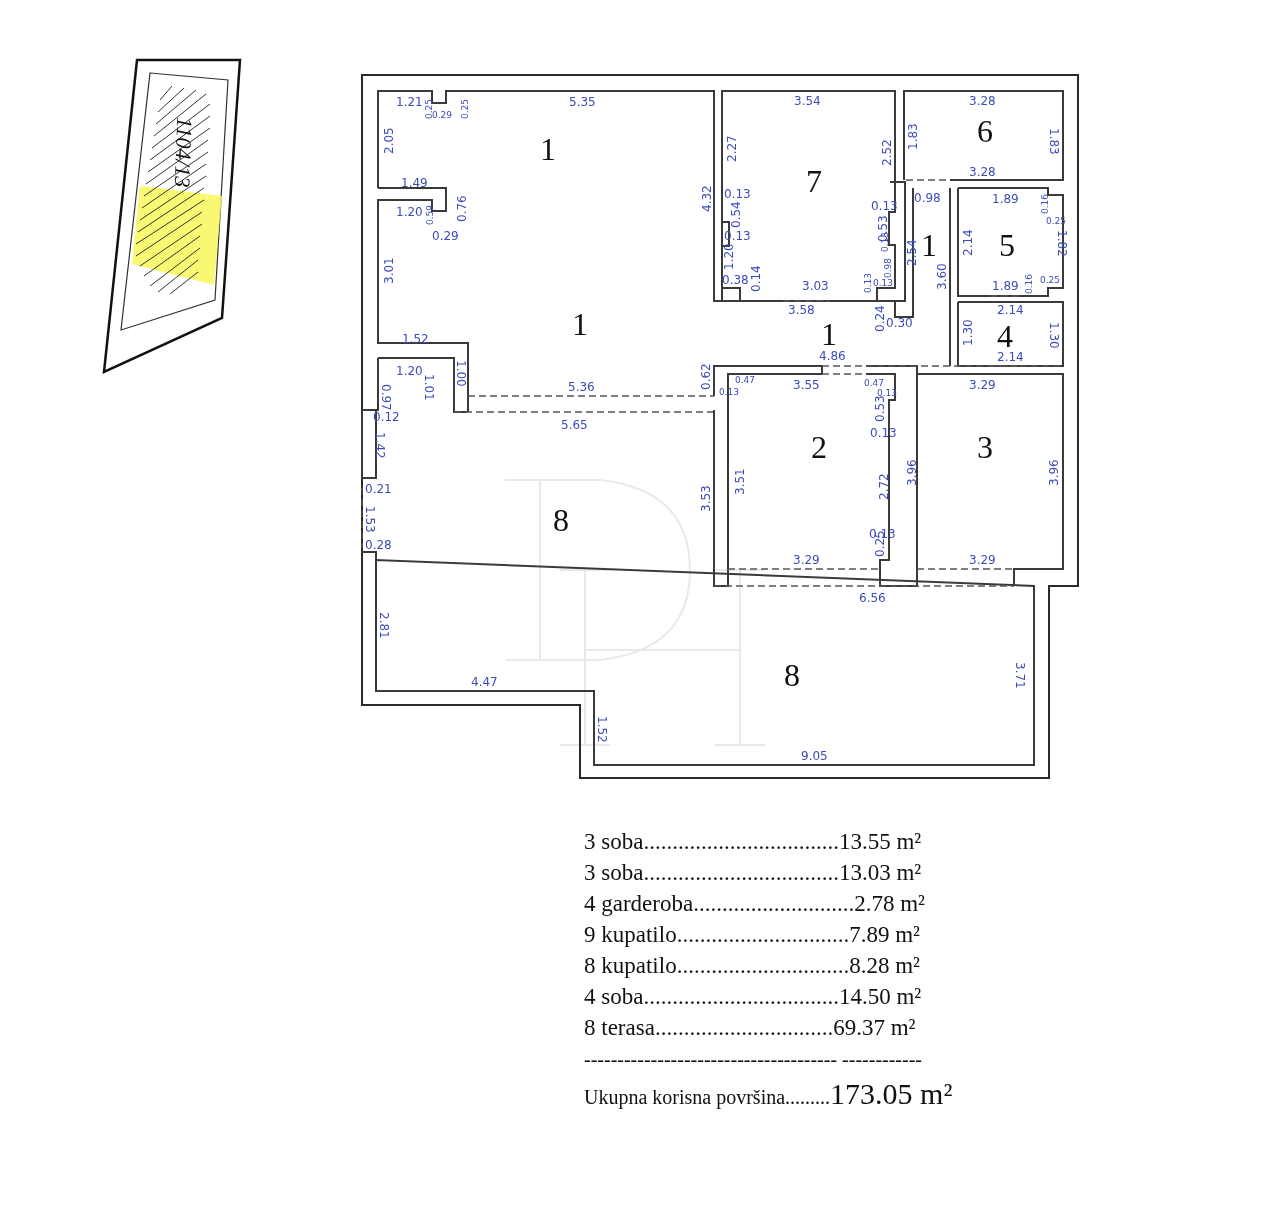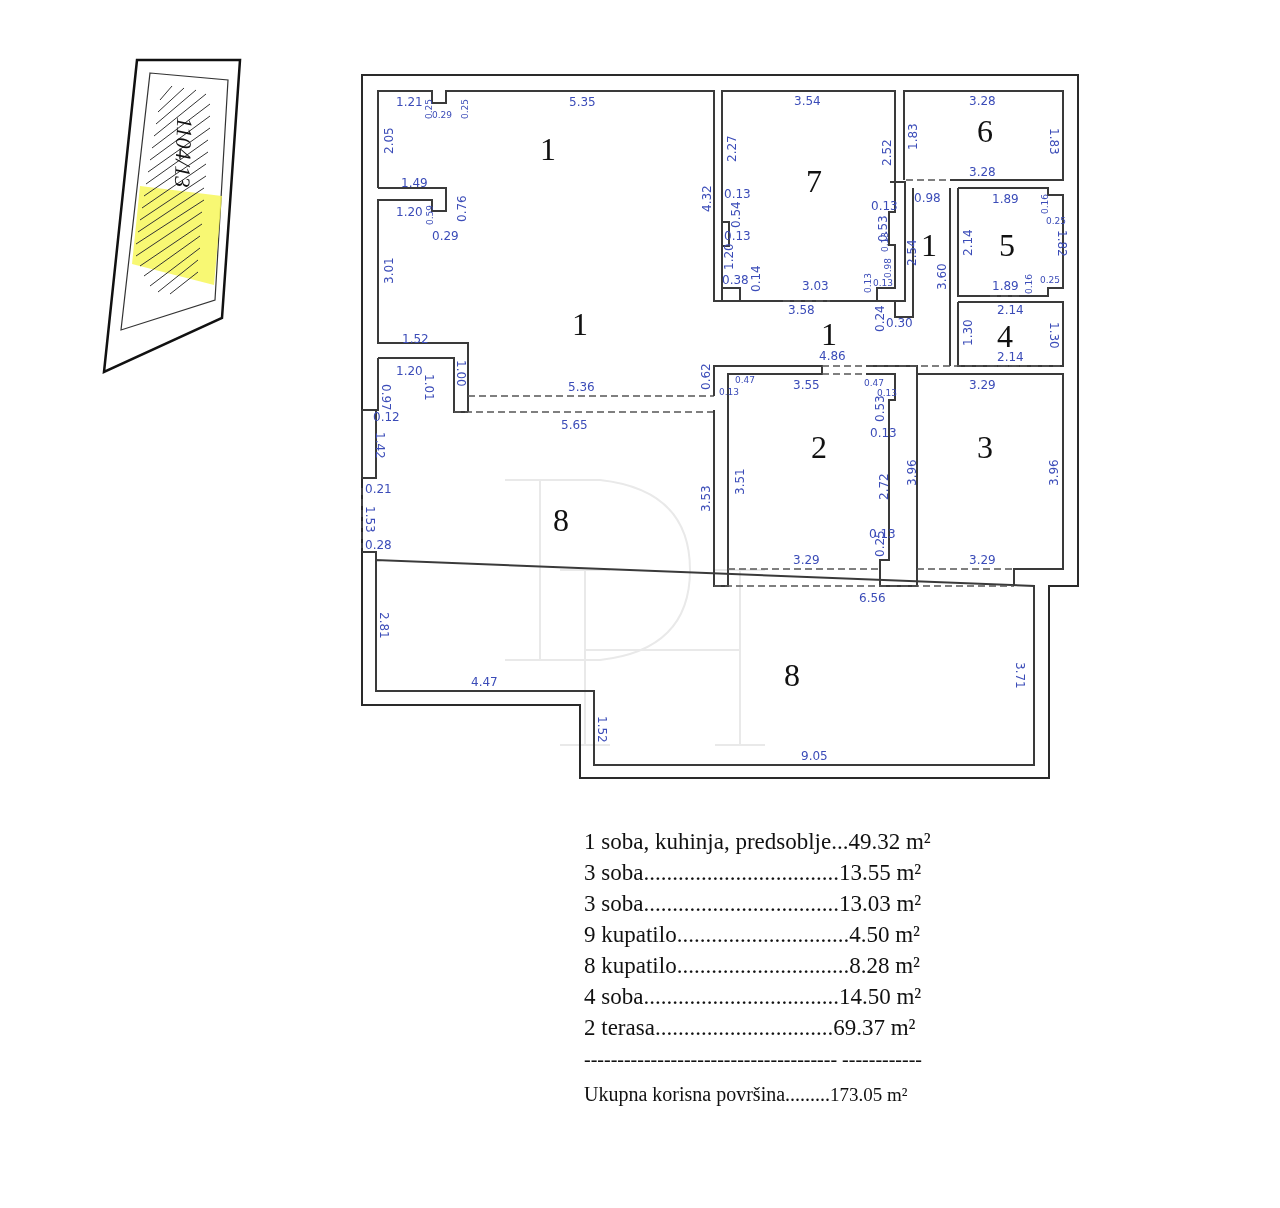--- a/index.html
+++ b/index.html
@@ -14,21 +14,21 @@
   .wm { fill:none; stroke:#e9e9e9; stroke-width:2; }
   .hatch { stroke:#333; stroke-width:1; }
   .parcel-label { font-family:"Liberation Serif", serif; font-size:22px; fill:#111; font-style:italic; }
   #legend { position:absolute; left:584px; top:826px; width:420px; font-family:"Liberation Serif", serif; color:#111; }
   .lg-row { font-size:23px; line-height:31px; white-space:nowrap; display:flex; }
   .lg-name { }
   .lg-dots { flex:0 0 auto; overflow:hidden; }
   .lg-val { }
   .lg-sep { font-size:20px; line-height:24px; letter-spacing:0px; margin-top:4px; white-space:nowrap; }
   .lg-total { font-size:20px; line-height:30px; margin-top:8px; white-space:nowrap; }
-  .lg-total .big { font-size:19px; }
+  .lg-total .big { font-size:30px; }
 </style>
 </head>
 <body>
 
 <svg id="plan" viewBox="0 0 1280 800" xmlns="http://www.w3.org/2000/svg">
 
   <g>
     <polygon points="137,60 240,60 222,318 104,372" fill="none" stroke="#111" stroke-width="2.5"></polygon>
     <polygon points="150,73 228,80 215,300 121,330" fill="none" stroke="#333" stroke-width="1.2"></polygon>
     <polygon points="140,186 222,196 214,285 132,264" fill="#f7f75a" opacity="0.85"></polygon>
@@ -205,51 +205,51 @@
     <text class="dim" x="793" y="564">3.29</text>
     <text class="dim" x="969" y="389">3.29</text>
     <text class="dim" transform="translate(916,486) rotate(-90)">3.96</text>
     <text class="dim" transform="translate(1058,486) rotate(-90)">3.96</text>
     <text class="dim" x="969" y="564">3.29</text>
   </g>
 </svg>
 
 <div id="legend">
   <div class="lg-row">
-    <span class="lg-name">1 soba, kuhinja, predsoblje</span>
-      <span class="lg-dots">...</span>
-      <span class="lg-val">49.32 m²</span>
-  </div>
-  <div class="lg-row">
     <span class="lg-name">3 soba</span>
       <span class="lg-dots">..................................</span>
       <span class="lg-val">13.55 m²</span>
   </div>
   <div class="lg-row">
     <span class="lg-name">3 soba</span>
       <span class="lg-dots">..................................</span>
       <span class="lg-val">13.03 m²</span>
   </div>
   <div class="lg-row">
+    <span class="lg-name">4 garderoba</span>
+      <span class="lg-dots">............................</span>
+      <span class="lg-val">2.78 m²</span>
+  </div>
+  <div class="lg-row">
     <span class="lg-name">9 kupatilo</span>
       <span class="lg-dots">..............................</span>
-      <span class="lg-val">4.50 m²</span>
+      <span class="lg-val">7.89 m²</span>
   </div>
   <div class="lg-row">
     <span class="lg-name">8 kupatilo</span>
       <span class="lg-dots">..............................</span>
       <span class="lg-val">8.28 m²</span>
   </div>
   <div class="lg-row">
     <span class="lg-name">4 soba</span>
       <span class="lg-dots">..................................</span>
       <span class="lg-val">14.50 m²</span>
   </div>
   <div class="lg-row">
-    <span class="lg-name">2 terasa</span>
+    <span class="lg-name">8 terasa</span>
       <span class="lg-dots">...............................</span>
       <span class="lg-val">69.37 m²</span>
   </div>
   <div class="lg-sep">-------------------------------------- ------------</div>
   <div class="lg-total">
     <span>Ukupna korisna površina</span><span>.........</span><span class="big">173.05 m²</span>
   </div>
 </div>
 
 </body></html>

